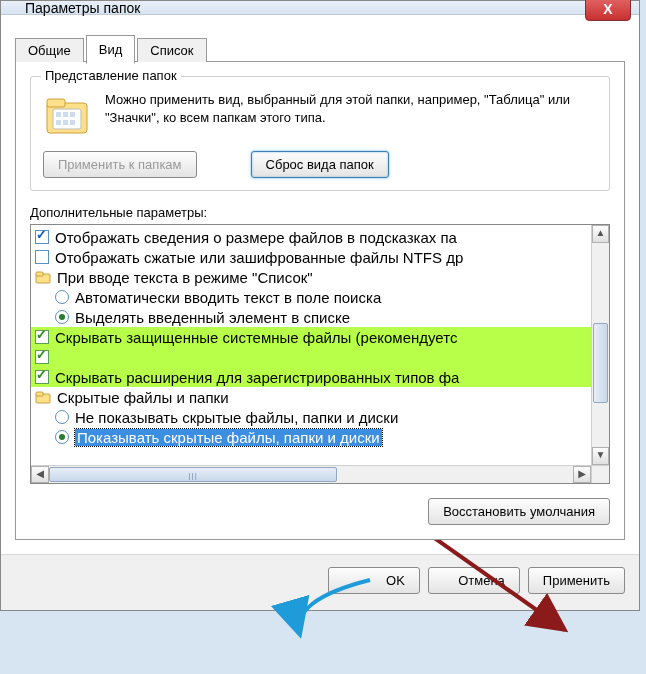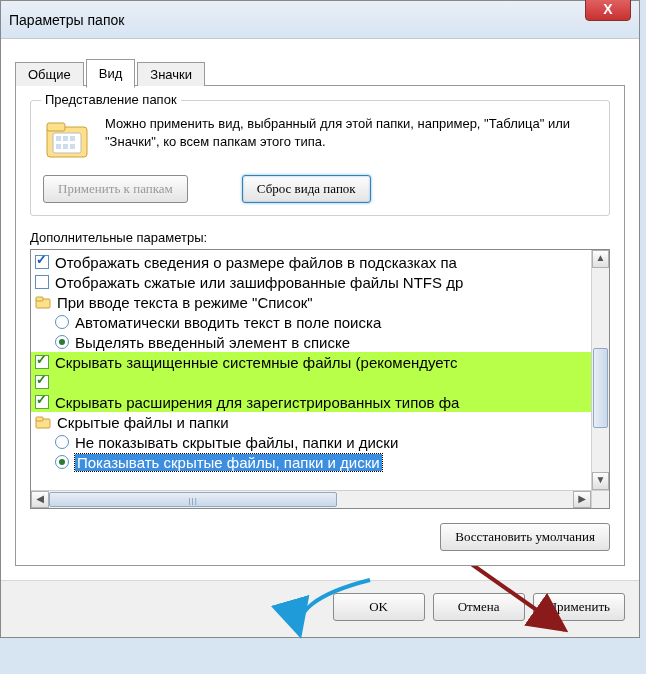--- a/index.html
+++ b/index.html
@@ -14,25 +14,25 @@
     position: relative;
   }
   .window {
     position: absolute;
     top: 0; left: 0;
     width: 640px;
     border: 1px solid #888;
     background: #f0f0f0;
   }
   .titlebar {
-    height: 38px;
+    height: 14px;
     background: linear-gradient(#e9eff7, #d7e4f2);
     display: flex;
     align-items: center;
-    padding: 0 8px;
+    padding: 0 24px;
     position: relative;
     border-bottom: 1px solid #c0c8d0;
   }
   .titlebar .title { font-size: 14px; color: #000; }
   .close-btn {
     position: absolute;
     right: 8px;
     top: -2px;
     width: 46px;
     height: 22px;
@@ -109,25 +109,26 @@
     flex-shrink: 0;
     position: relative;
   }
   .folder-icon svg { width: 100%; height: 100%; }
   .folder-view-text { flex: 1; line-height: 1.35; }
   .btn-row { margin-top: 12px; display: flex; gap: 10px; }
   .btn {
     border: 1px solid #8a8a8a;
     background: linear-gradient(#fdfdfd, #e4e4e4);
     padding: 5px 14px;
-    font-family: Liberation Serif, serif;
+    font-family: Liberation Sans, sans-serif;
     font-size: 13px;
     border-radius: 3px;
     cursor: pointer;
     min-width: 90px;
+    text-align: right;
   }
   .btn.disabled { color: #9a9a9a; cursor: default; }
   .btn.highlight {
     border-color: #3c7fb1;
     box-shadow: 0 0 2px #6fb6e8 inset, 0 0 3px #6fb6e8;
     margin-left: 44px;
   }
   
   .adv-label { margin-bottom: 4px; }
   .adv-box {
@@ -301,21 +302,21 @@
     <span class="title">Параметры папок</span>
     <div class="close-btn">
       <span>X</span>
     </div>
   </div>
 
   <div class="content">
     <div class="tabs">
       <div class="tab"><span>Общие</span></div>
       <div class="tab active"><span>Вид</span></div>
-      <div class="tab"><span>Значки</span></div>
+      <div class="tab"><span>Список</span></div>
     </div>
 
     <div class="tab-body">
 
       <div class="group">
         <div class="group-title">Представление папок</div>
         <div class="folder-view-row">
           <div class="folder-icon">
             <svg viewBox="0 0 48 48">
               <rect x="4" y="12" width="40" height="30" rx="3" fill="#ffe08a" stroke="#caa040"></rect>

